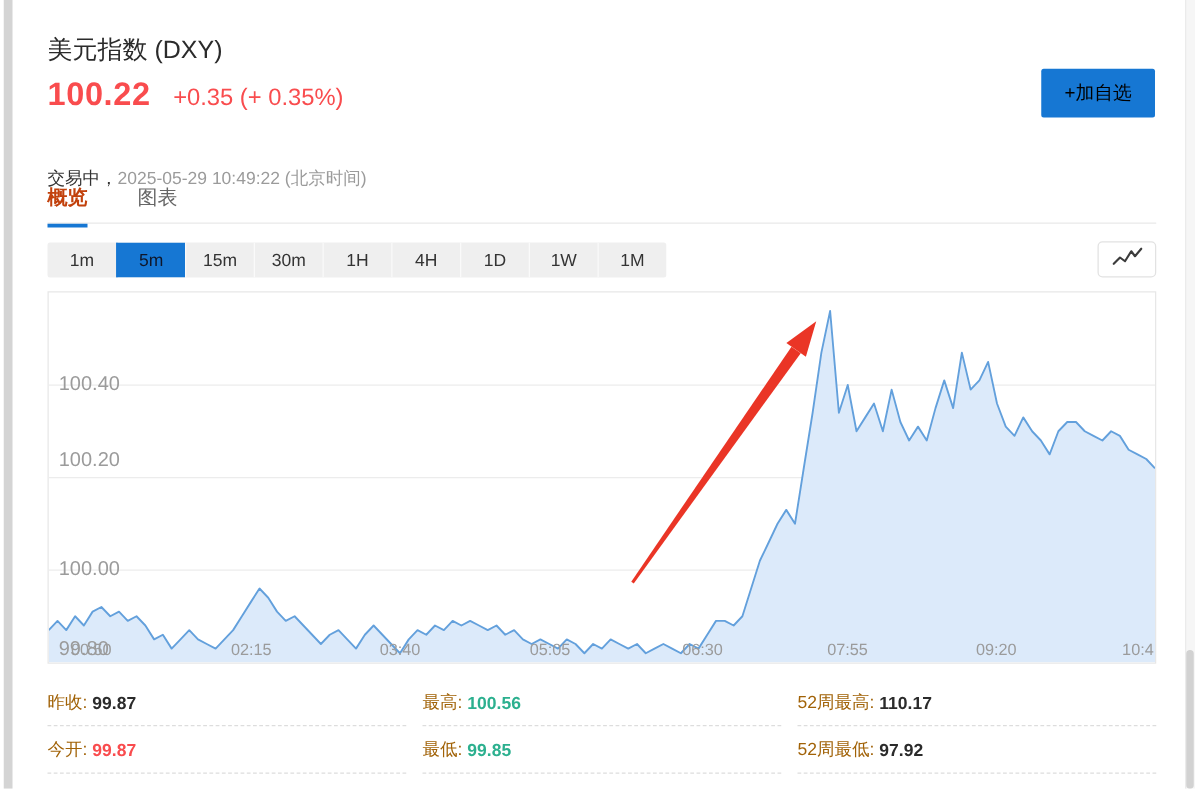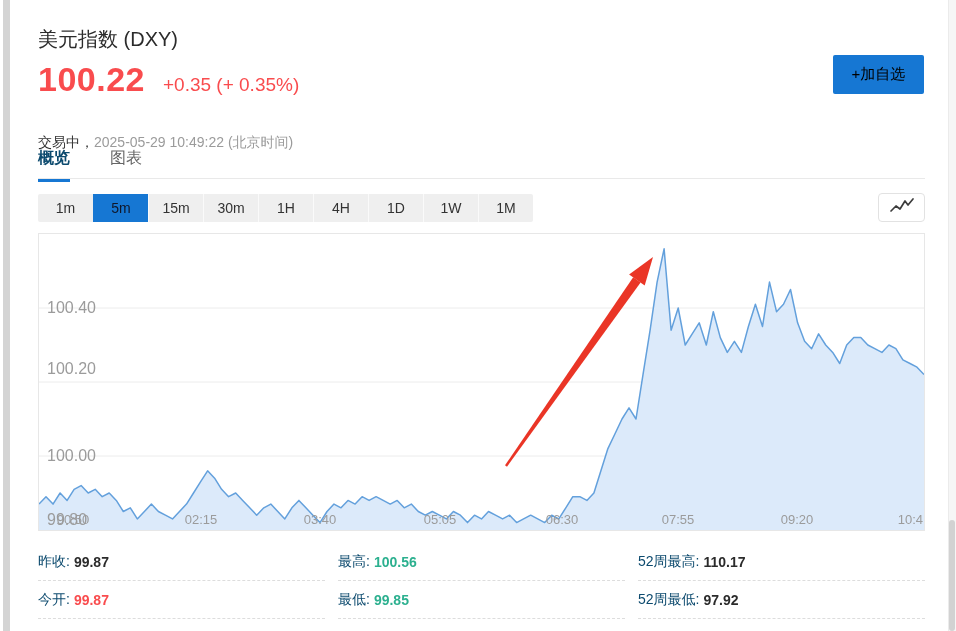--- a/index.html
+++ b/index.html
@@ -9,51 +9,51 @@
 
   #left-strip { position:absolute; left:3px; top:0; width:7px; height:631px; background:#d4d4d4; }
   #scrollbar-track { position:absolute; right:0; top:0; width:8px; height:631px; background:#f6f6f6; border-left:1px solid #ebebeb; }
   #scrollbar-thumb { position:absolute; right:1px; top:520px; width:6px; height:111px; background:#d2d2d2; border-radius:3px; }
 
   #content { position:absolute; left:38px; top:0; width:887px; height:631px; }
 
   .page-title { position:absolute; left:0; top:26px; font-size:20px; font-weight:500; color:#2b2b2b; }
 
   .price-row { position:absolute; left:0; top:60px; display:flex; align-items:baseline; }
-  .price-big { font-size:34px; font-weight:700; color:#f94c4e; letter-spacing:0.5px; }
+  .price-big { font-size:26px; font-weight:700; color:#f94c4e; letter-spacing:0.5px; }
   .price-change { font-size:19px; color:#f94c4e; margin-left:18px; }
 
   .add-btn { position:absolute; right:1px; top:55px; width:91px; height:39px; background:#1677d3;
     color:#000000; font-size:15px; border:none; border-radius:2px; cursor:pointer; }
 
   .status-row { position:absolute; left:0; top:106px; font-size:14px;margin-top:28px; }
   .status-state { color:#333; }
   .status-time { color:#9b9b9b; }
 
   .tabs-row { position:absolute; left:0; top:148px; width:887px; height:31px; border-bottom:1px solid #e9e9e9; }
   .tab { display:inline-block; margin-right:40px; font-size:16px; color:#666; padding-bottom:10px; cursor:pointer; position:relative; }
-  .tab.active { color:#0c4a6e; font-weight:700; border-bottom:3px solid #1677d3; margin-bottom:-2px; }
+  .tab.active { color:#c2410c; font-weight:700; border-bottom:3px solid #1677d3; margin-bottom:-2px; }
 
   #interval-bar { position:absolute; left:0; top:194px; height:28px; display:flex; background:#efefef; border-radius:2px; overflow:hidden; }
   .iv { width:55px; height:28px; border:none; background:transparent; font-size:14px; color:#333; cursor:pointer; border-left:1px solid #fafafa; }
   .iv:first-child { border-left:none; }
   .iv.active { background:#1677d3; color:#0f172a; border-left-color:#1677d3; }
 
   #chart-type-btn { position:absolute; right:0; top:193px; width:47px; height:29px; background:#fff;
     border:1px solid #e2e2e2; border-radius:4px; cursor:pointer; display:flex; align-items:center; justify-content:center; }
 
   #chart { position:absolute; left:0; top:233px; width:887px; height:298px; border:1px solid #e7e7e7; background:#fff; overflow:hidden; }
   #chart-svg { position:absolute; left:0; top:0; }
   .y-label { position:absolute; left:8px; font-size:16px; color:#9b9b9b; line-height:18px; z-index:3; }
   .x-label { position:absolute; bottom:3px; font-size:13px; color:#9b9b9b; z-index:3;margin-top:45px; }
 
   #stats { position:absolute; left:0; top:543px; width:887px; }
   .stat-col { position:absolute; top:0; width:287px; }
   .stat-row { height:38px; display:flex; align-items:center; border-bottom:1px dashed #ddd; font-size:14px; }
-  .stat-label { color:#0c4a6e; }
+  .stat-label { color:#a16207; }
   .stat-value { margin-left:4px; font-weight:700; }
   .stat-value.neutral { color:#2b2b2b; }
   .stat-value.red { color:#f94c4e; }
   .stat-value.green { color:#2cb08f; }
 </style>
 </head>
 <body>
 
 <div id="stage">
   <div id="left-strip"></div>

